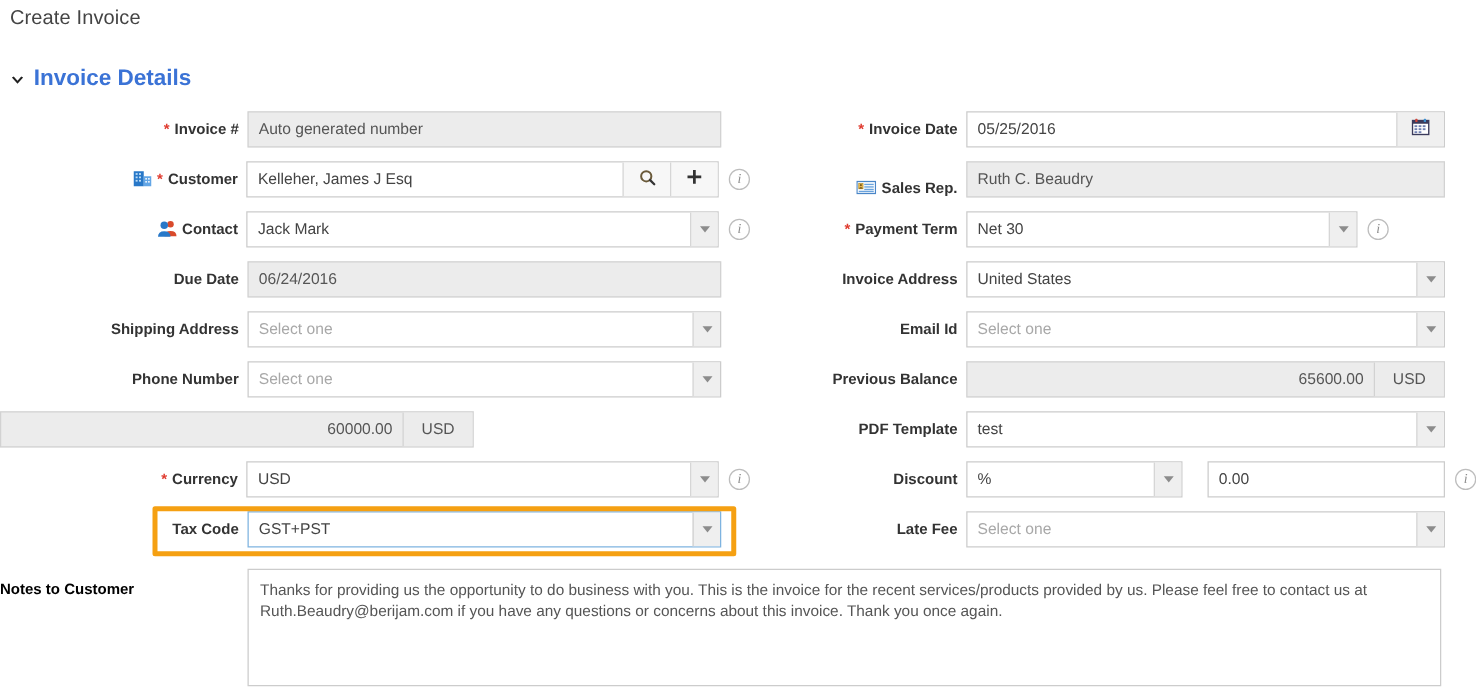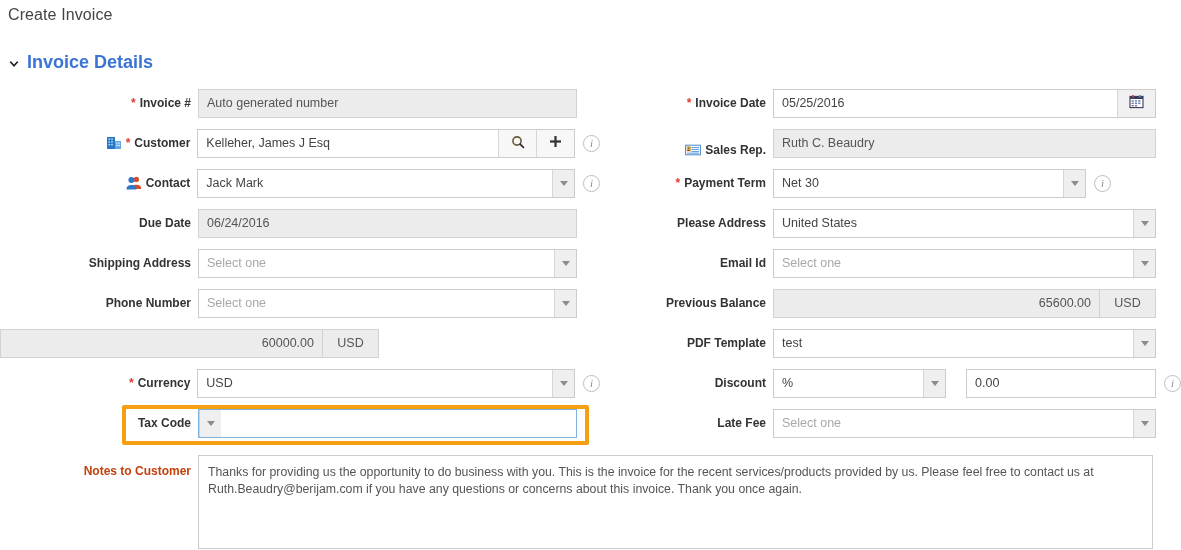--- a/index.html
+++ b/index.html
@@ -160,25 +160,25 @@
     border-radius: 2px;
     pointer-events: none;
   }
   .focused { border-color: #7eb3e0 !important; }
   .focused .caret { border-left-color: #cfcfcf; }
 
   
   .notes-row { position: absolute; left: 0; top: 371px; width: 1181px; display: flex; }
   .notes-lbl {
     width: 198px;
-    text-align: right;
+    text-align: left;
     padding-right: 7px;
     font-size: 12px;
     font-weight: bold;
-    color: #c2410c;
+    color: #000000;
     padding-top: 9px;
   }
   .notes-box {
     width: 955px;
     height: 94px;
     border: 1px solid #ccc;
     background: #fff;
     padding: 8px 9px;
     font-size: 12.3px;
     color: #555;
@@ -330,20 +330,21 @@
           </span>
       </div>
       <span class="info">i</span>
     </div>
 
     <div class="row" style="top:324px;">
       <div class="lbl">
         <span>Tax Code</span>
       </div>
       <div class="ctl focused" style="width:379px;">
+        <span class="val">GST+PST</span>
         <span class="caret">
             <i></i>
           </span>
       </div>
     </div>
 
   </div>
 
   <div class="col-right">
 
@@ -409,21 +410,21 @@
         <span class="val">Net 30</span>
         <span class="caret">
             <i></i>
           </span>
       </div>
       <span class="info">i</span>
     </div>
 
     <div class="row" style="top:124px;">
       <div class="lbl">
-        <span>Please Address</span>
+        <span>Invoice Address</span>
       </div>
       <div class="ctl" style="width:383px;">
         <span class="val">United States</span>
         <span class="caret">
             <i></i>
           </span>
       </div>
     </div>
 
     <div class="row" style="top:164px;">

